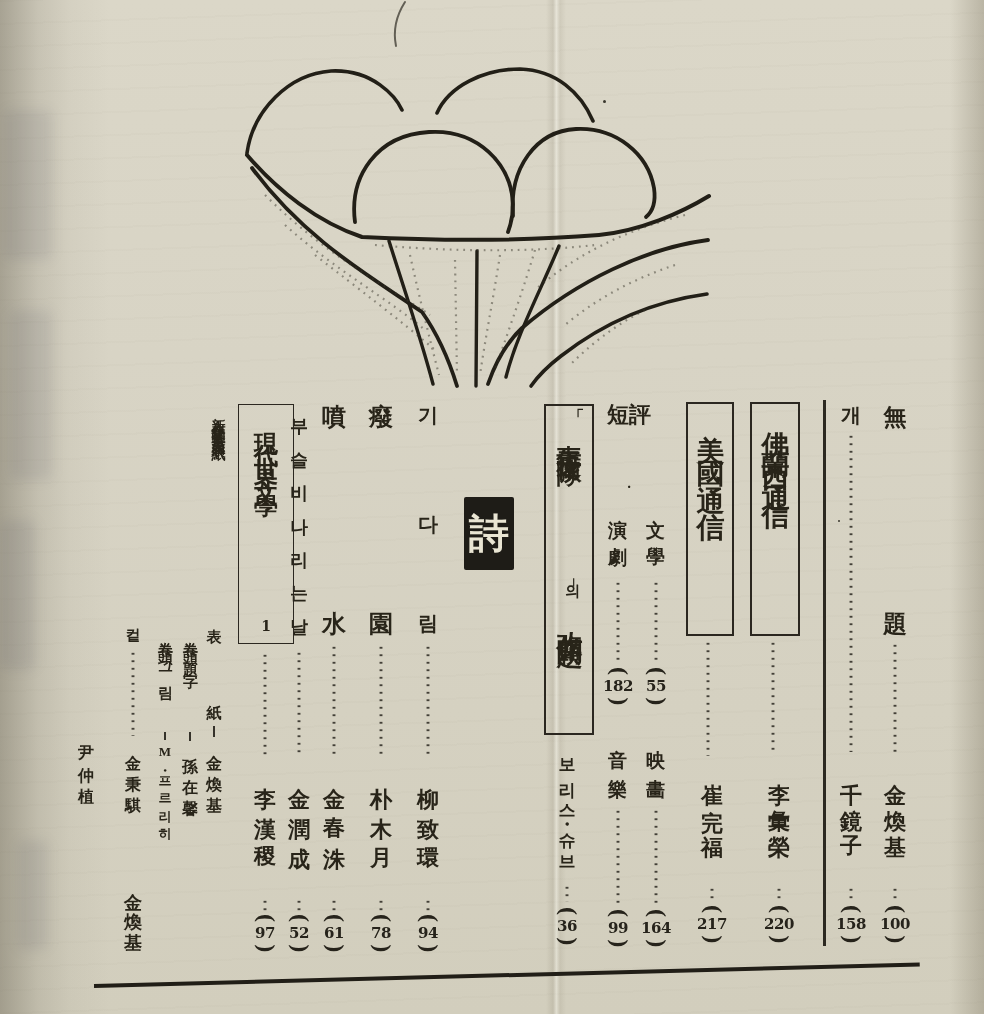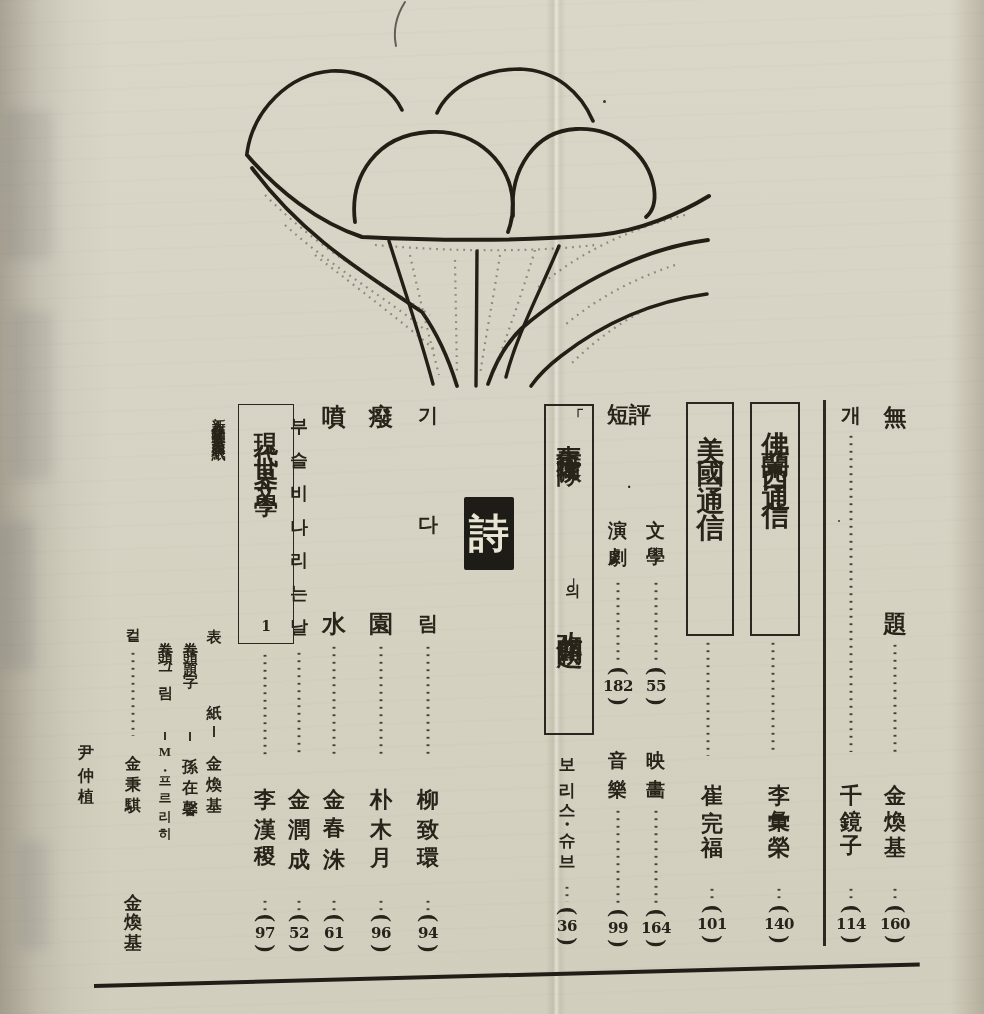--- a/index.html
+++ b/index.html
@@ -85,63 +85,63 @@
   </svg>
 
   <div class="col" style="left:877px;top:0;height:1014px">
     <span class="ch" style="top:406px;font-size:23px">無</span>
     <span class="ch" style="top:612px;font-size:24px">題</span>
     <div class="dots" style="top:642px;height:110px"></div>
     <span class="vrun" style="top:766px;font-size:22px;letter-spacing:26px">金煥基</span>
     <div class="dots" style="top:886px;height:15px"></div>
     <div class="pn" style="top:904px">
       <span class="po">(</span>
-      <span class="pd">160</span>
+      <span class="pd">100</span>
       <span class="pc">)</span>
     </div>
   </div>
 
   <div class="col" style="left:833px;top:0;height:1014px">
     <span class="ch" style="top:405px;font-size:20px">개</span>
     <div class="dots" style="top:433px;height:319px"></div>
     <span class="vrun" style="top:766px;font-size:22px;letter-spacing:26px">千鏡子</span>
     <div class="dots" style="top:886px;height:15px"></div>
     <div class="pn" style="top:904px">
       <span class="po">(</span>
-      <span class="pd">114</span>
+      <span class="pd">158</span>
       <span class="pc">)</span>
     </div>
   </div>
 
   <div class="rule-v" style="left:823px;top:400px;width:2.5px;height:546px"></div>
 
   <div class="box" style="left:750px;top:402px;width:46px;height:230px">
     <span class="vrun" style="top:6px;font-size:28px;letter-spacing:17px">佛蘭西通信</span>
   </div>
   <div class="col" style="left:755px;top:0;height:1014px">
     <div class="dots" style="top:640px;height:112px"></div>
     <span class="vrun" style="top:766px;font-size:22px;letter-spacing:26px;margin-left:6px">李彙榮</span>
     <div class="dots" style="top:886px;height:15px;margin-left:6px"></div>
     <div class="pn" style="top:904px;margin-left:6px">
       <span class="po">(</span>
-      <span class="pd">140</span>
+      <span class="pd">220</span>
       <span class="pc">)</span>
     </div>
   </div>
 
   <div class="box" style="left:686px;top:402px;width:44px;height:230px">
     <span class="vrun" style="top:8px;font-size:28px;letter-spacing:26px">美國通信</span>
   </div>
   <div class="col" style="left:690px;top:0;height:1014px">
     <div class="dots" style="top:640px;height:116px"></div>
     <span class="vrun" style="top:766px;font-size:22px;letter-spacing:26px;margin-left:4px">崔完福</span>
     <div class="dots" style="top:886px;height:15px;margin-left:4px"></div>
     <div class="pn" style="top:904px;margin-left:4px">
       <span class="po">(</span>
-      <span class="pd">101</span>
+      <span class="pd">217</span>
       <span class="pc">)</span>
     </div>
   </div>
 
   <div class="col" style="left:611px;top:0;height:1014px">
     <span class="ch" style="top:404px;font-size:22px">短評</span>
     <span class="ch" style="top:481px;font-size:12px">・</span>
   </div>
   <div class="col" style="left:638px;top:0;height:1014px">
     <span class="vrun" style="top:504px;font-size:19px;letter-spacing:28px">文學</span>
@@ -212,21 +212,21 @@
   </div>
 
   <div class="col" style="left:363px;top:0;height:1014px">
     <span class="ch" style="top:405px;font-size:24px">癈</span>
     <span class="ch" style="top:612px;font-size:24px">園</span>
     <div class="dots" style="top:644px;height:112px"></div>
     <span class="vrun" style="top:770px;font-size:22px;letter-spacing:30px">朴木月</span>
     <div class="dots" style="top:898px;height:13px"></div>
     <div class="pn" style="top:913px">
       <span class="po">(</span>
-      <span class="pd">96</span>
+      <span class="pd">78</span>
       <span class="pc">)</span>
     </div>
   </div>
 
   <div class="col" style="left:316px;top:0;height:1014px">
     <span class="ch" style="top:405px;font-size:24px">噴</span>
     <span class="ch" style="top:612px;font-size:24px">水</span>
     <div class="dots" style="top:644px;height:112px"></div>
     <span class="vrun" style="top:770px;font-size:22px;letter-spacing:30px">金春洙</span>
     <div class="dots" style="top:898px;height:13px"></div>

